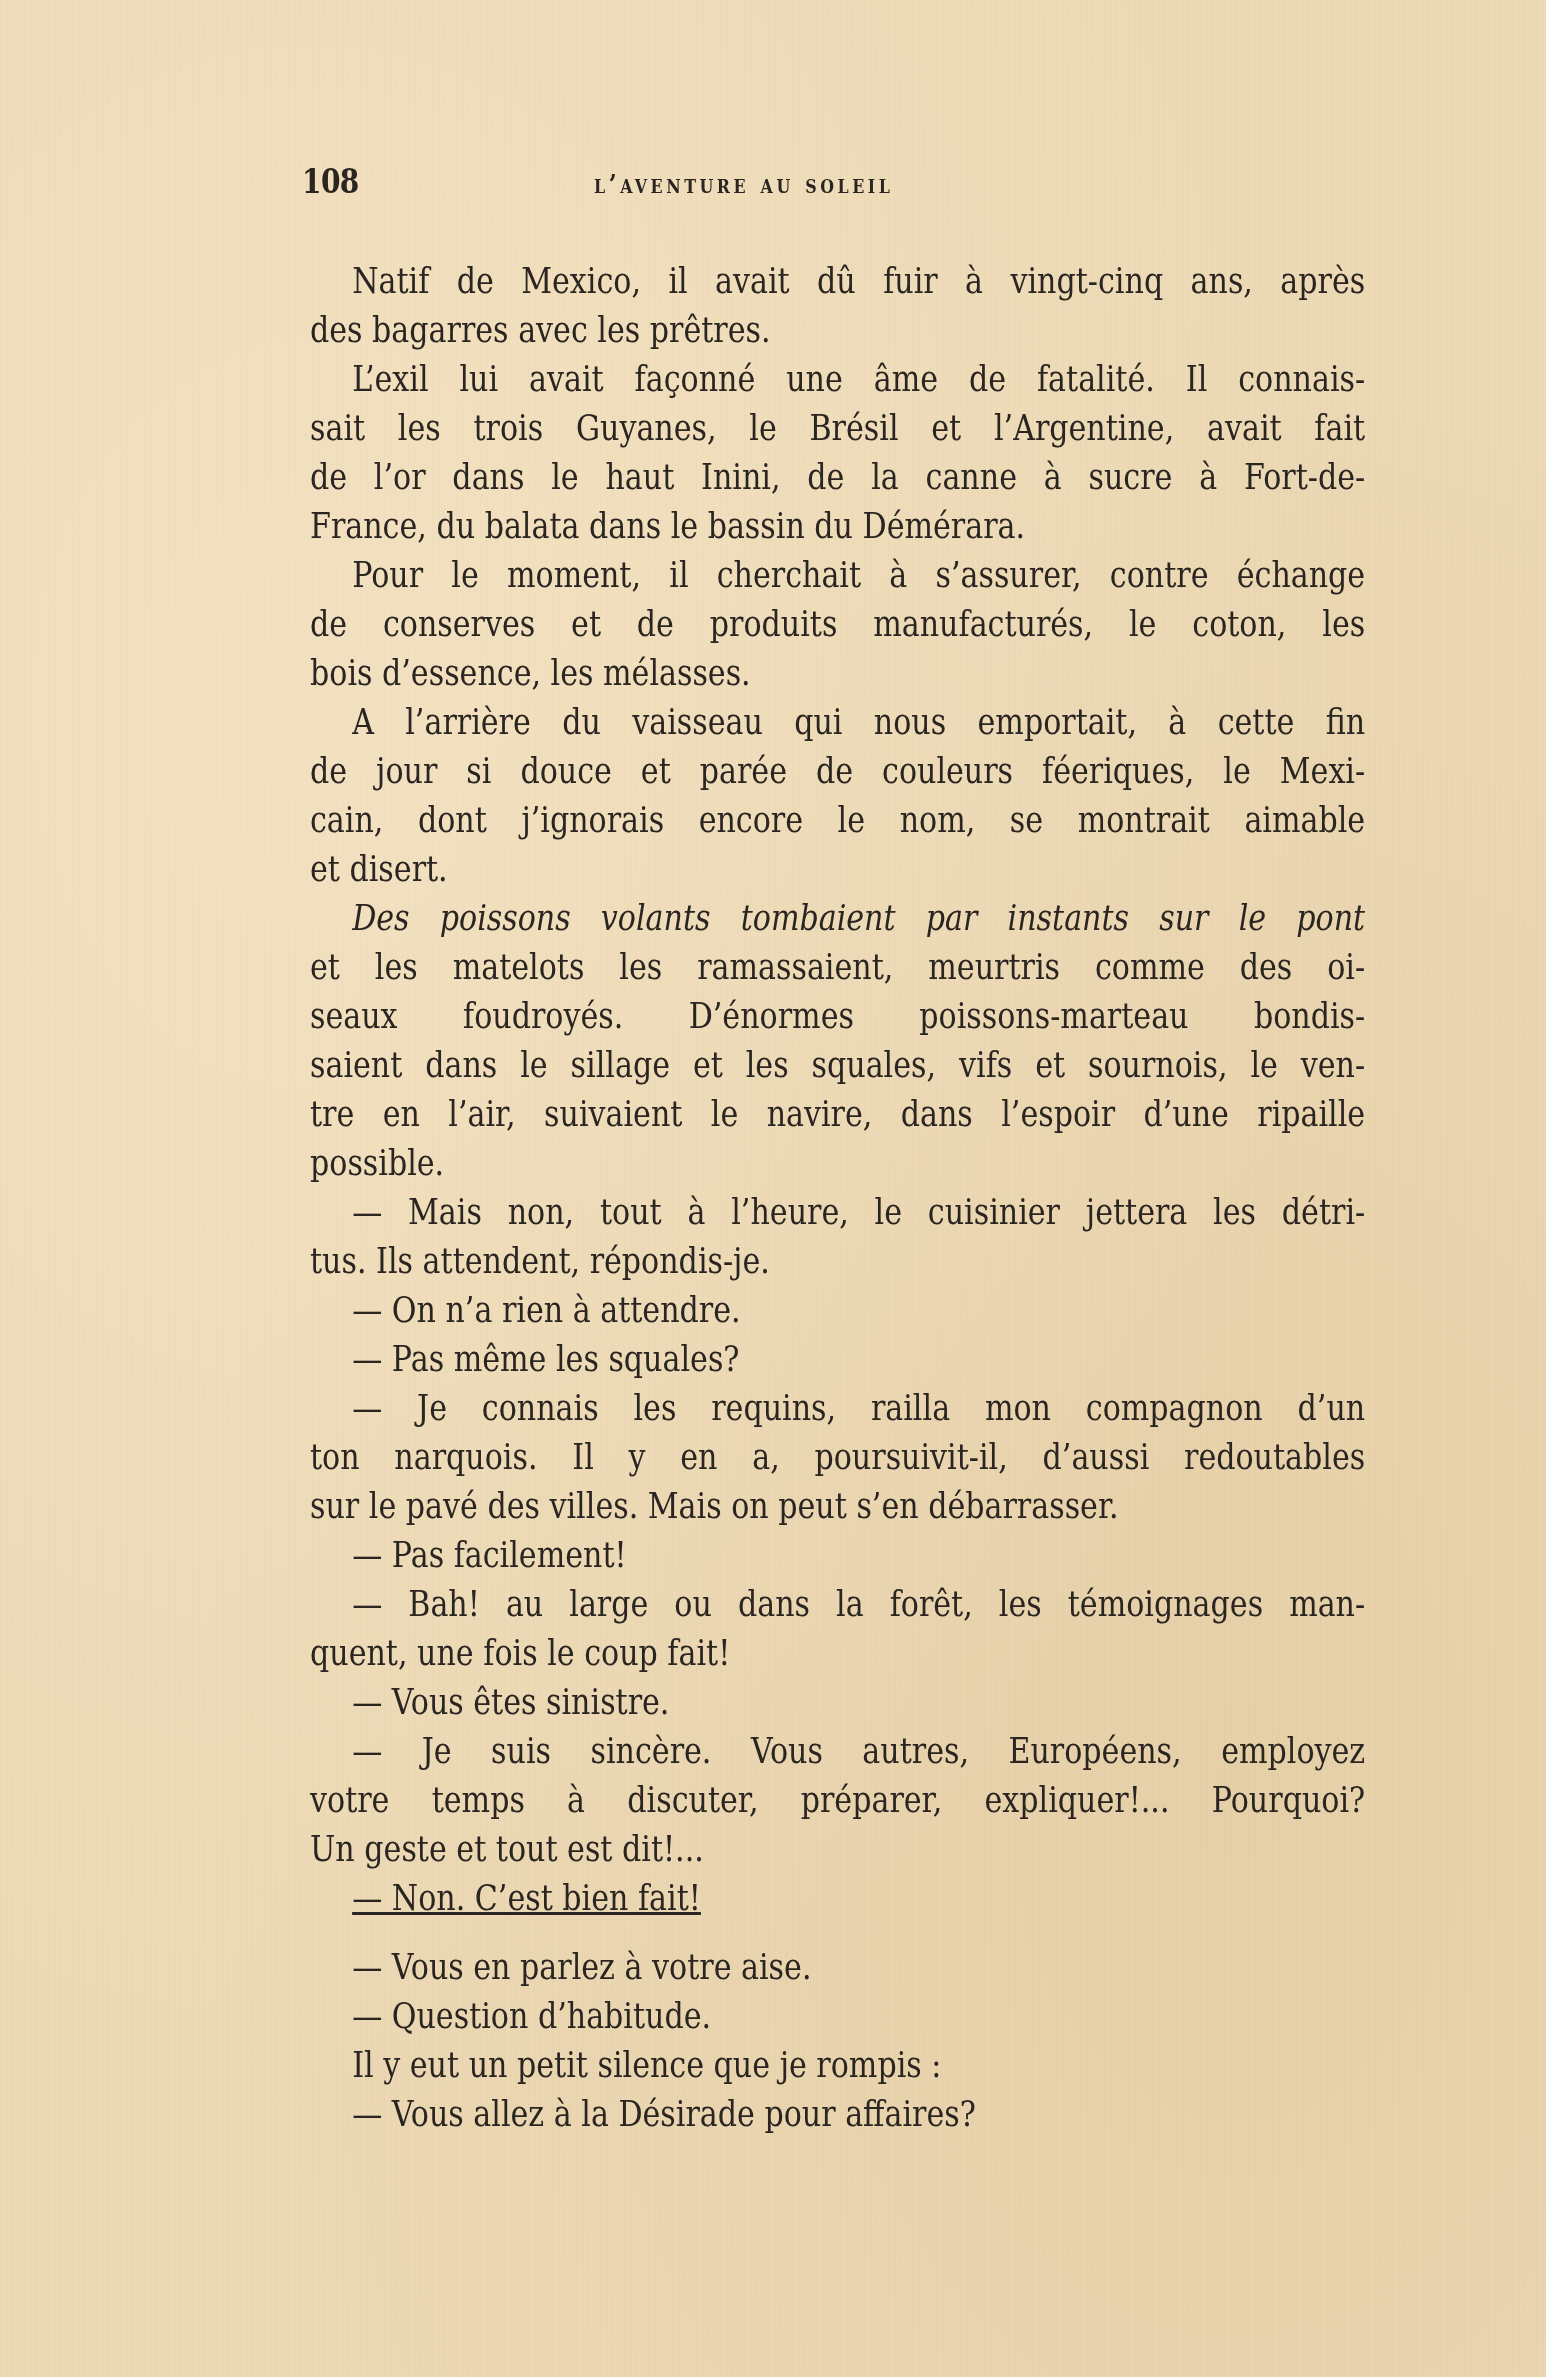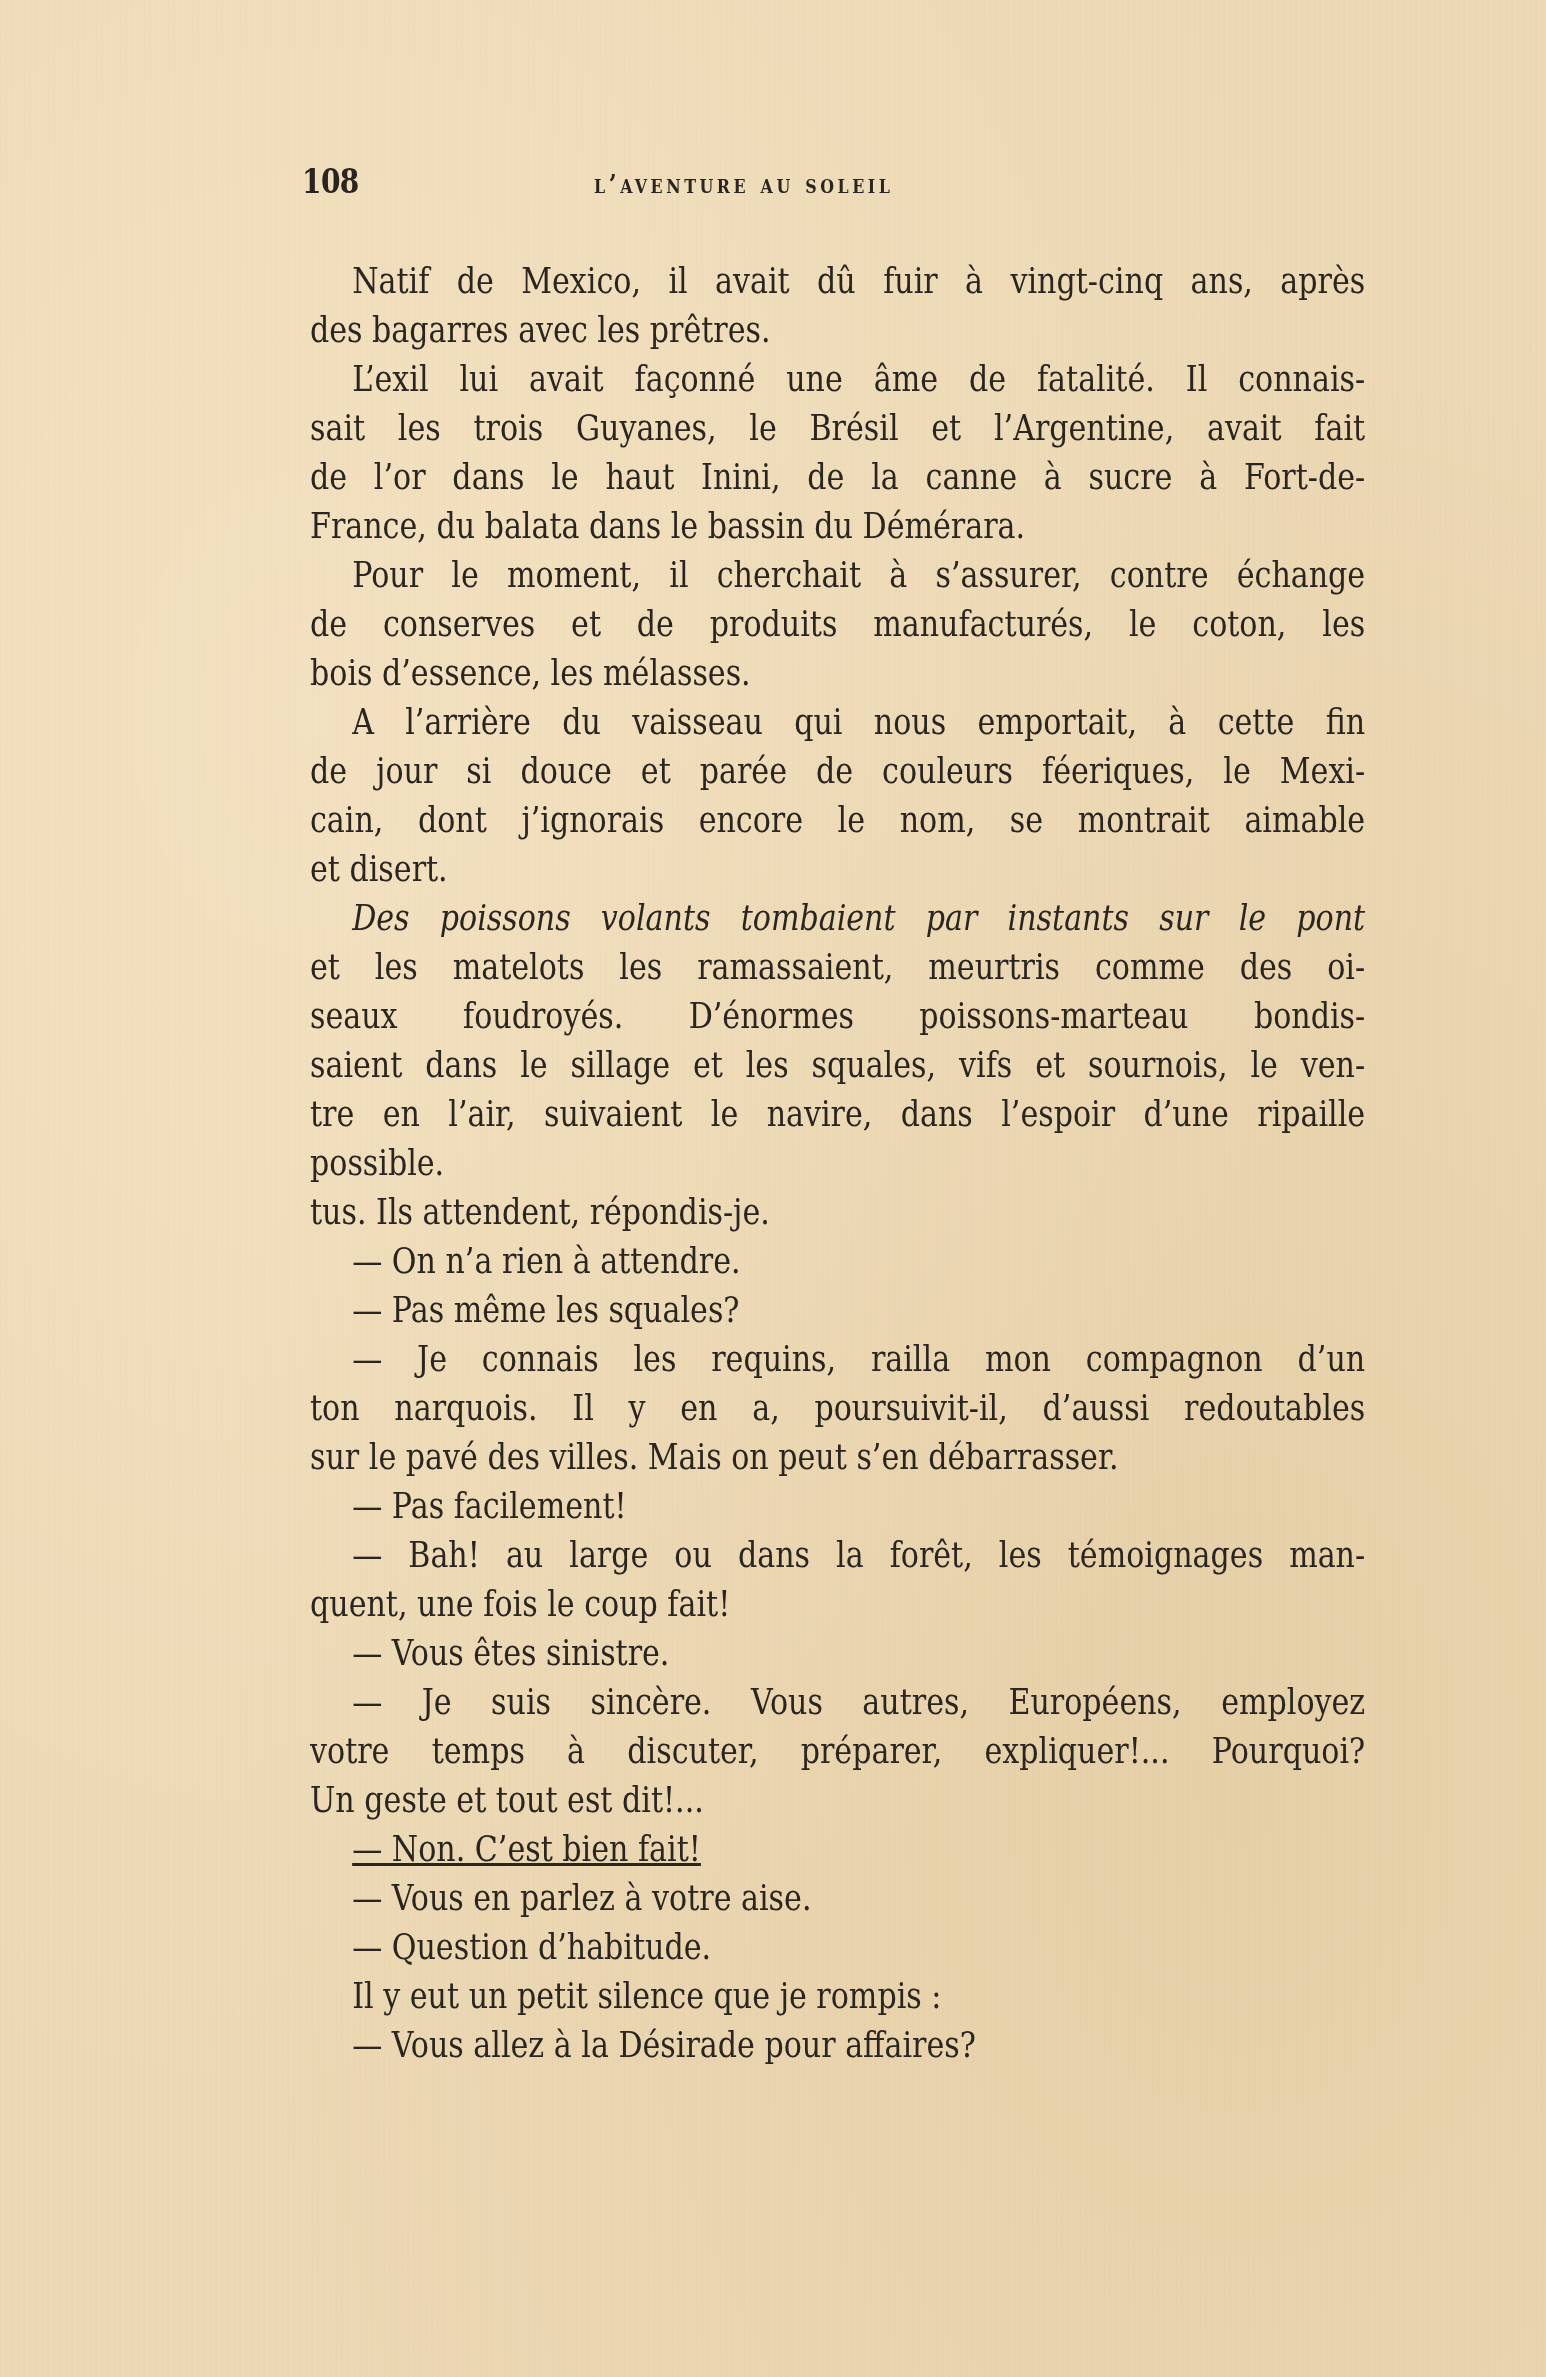--- a/index.html
+++ b/index.html
@@ -110,20 +110,23 @@
       </div>
       <div class="line">
         <span class="inner">saient dans le sillage et les squales, vifs et sournois, le ven-</span>
       </div>
       <div class="line">
         <span class="inner">tre en l’air, suivaient le navire, dans l’espoir d’une ripaille</span>
       </div>
       <div class="line last">
         <span class="inner">possible.</span>
       </div>
+      <div class="line" style="padding-left: 0px;">
+        <span class="inner" style="padding-left: 49px; text-indent: 0px; margin-left: 0px; box-sizing: border-box;">— Mais non, tout à l’heure, le cuisinier jettera les détri-</span>
+      </div>
       <div class="line last">
         <span class="inner">tus. Ils attendent, répondis-je.</span>
       </div>
       <div class="line last" style="padding-left: 0px;">
         <span class="inner" style="padding-left: 49px; text-indent: 0px; margin-left: 0px; box-sizing: border-box;">— On n’a rien à attendre.</span>
       </div>
       <div class="line last" style="padding-left: 0px;">
         <span class="inner" style="padding-left: 49px; text-indent: 0px; margin-left: 0px; box-sizing: border-box;">— Pas même les squales?</span>
       </div>
       <div class="line" style="padding-left: 0px;">
@@ -152,21 +155,21 @@
       </div>
       <div class="line">
         <span class="inner">votre temps à discuter, préparer, expliquer!... Pourquoi?</span>
       </div>
       <div class="line last">
         <span class="inner">Un geste et tout est dit!...</span>
       </div>
       <div class="line last" style="padding-left: 0px; text-decoration: underline;">
         <span class="inner" style="padding-left: 49px; text-indent: 0px; margin-left: 0px; box-sizing: border-box;">— Non. C’est bien fait!</span>
       </div>
-      <div class="line last" style="padding-left: 0px;">
+      <div class="line last" style="padding-left: 0px; margin-top: 20px;">
         <span class="inner" style="padding-left: 49px; text-indent: 0px; margin-left: 0px; box-sizing: border-box;">— Vous en parlez à votre aise.</span>
       </div>
       <div class="line last" style="padding-left: 0px;">
         <span class="inner" style="padding-left: 49px; text-indent: 0px; margin-left: 0px; box-sizing: border-box;">— Question d’habitude.</span>
       </div>
       <div class="line last" style="padding-left: 0px;">
         <span class="inner" style="padding-left: 49px; text-indent: 0px; margin-left: 0px; box-sizing: border-box;">Il y eut un petit silence que je rompis :</span>
       </div>
       <div class="line last" style="padding-left: 0px;">
         <span class="inner" style="padding-left: 49px; text-indent: 0px; margin-left: 0px; box-sizing: border-box;">— Vous allez à la Désirade pour affaires?</span>

